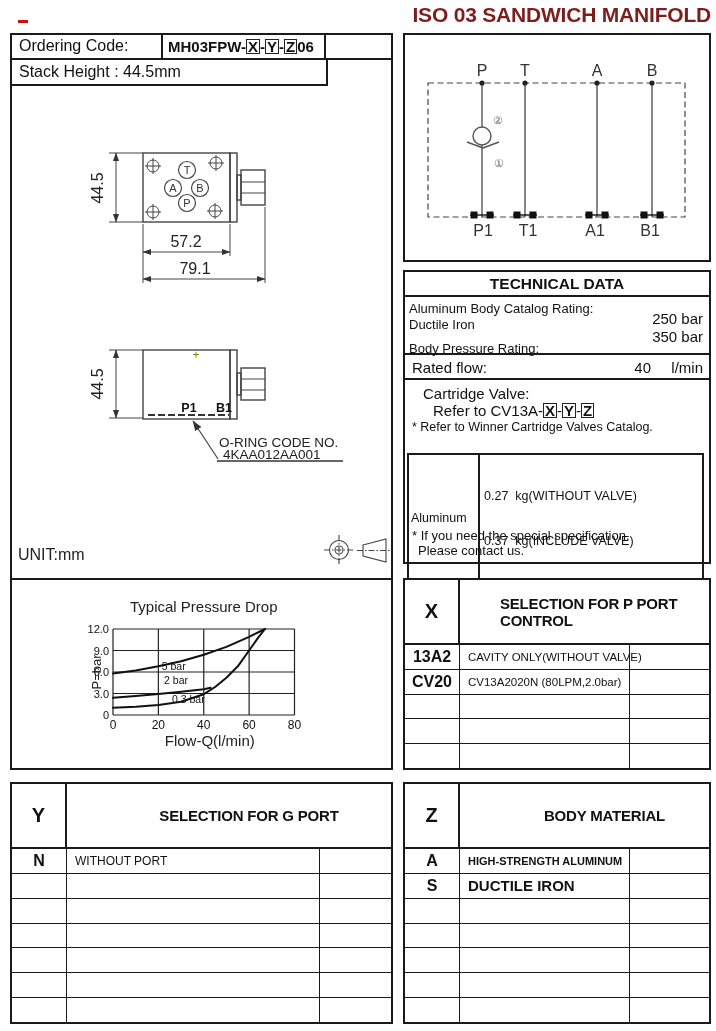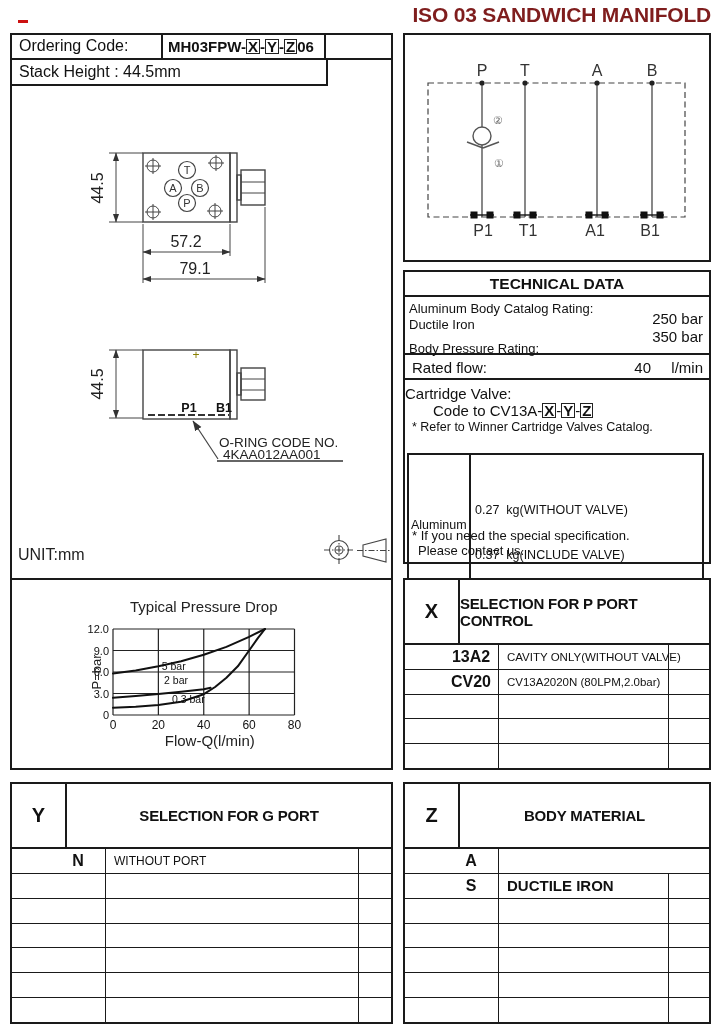--- a/index.html
+++ b/index.html
@@ -27,37 +27,37 @@
 
   
   .tech-header { position:absolute; left:0; top:0; width:100%; height:25px; border-bottom:2px solid #1a1a1a; box-sizing:border-box; text-align:center; font-weight:bold; font-size:15.5px; padding-top:3px; }
   .tech-b1 { position:absolute; left:0; top:25px; width:100%; height:58px; border-bottom:2px solid #1a1a1a; box-sizing:border-box; }
   .tb1-l { position:absolute; left:4px; font-size:13px; white-space:nowrap; }
   .tb1-v { position:absolute; right:6px; font-size:15px; white-space:nowrap; }
   .tech-b2 { position:absolute; left:0; top:83px; width:100%; height:25px; border-bottom:2px solid #1a1a1a; box-sizing:border-box; }
   .rf-label { position:absolute; left:7px; top:4px; font-size:15px; }
   .rf-num { position:absolute; right:58px; top:4px; font-size:15px; }
   .rf-unit { position:absolute; right:6px; top:4px; font-size:15px; }
-  .cart-1 { position:absolute; left:0; top:113px; font-size:15px; }
+  .cart-1 { position:absolute; left:18px; top:113px; font-size:15px; }
   .cart-2 { position:absolute; left:28px; top:130px; font-size:15px; white-space:nowrap; }
   .cart-note { position:absolute; left:7px; top:148px; font-size:12.5px; white-space:nowrap; }
   .wt { position:absolute; left:2px; top:181px; width:297px; border:2px solid #1a1a1a; box-sizing:border-box; }
   .wt-row { display:flex; min-height:34px; }
   .wt-row + .wt-row { border-top:2px solid #1a1a1a; }
-  .wt-mat { width:62px; border-right:2px solid #1a1a1a; box-sizing:border-box; display:flex; align-items:center; padding-left:2px; font-size:12.5px; }
-  .wt-vals { flex:1; padding:18px 0 2px 4px; font-size:12.5px; line-height:15px; white-space:pre; }
+  .wt-mat { width:71px; border-right:2px solid #1a1a1a; box-sizing:border-box; display:flex; align-items:center; padding-left:2px; font-size:12.5px; }
+  .wt-vals { flex:1; padding:4px 0 2px 4px; font-size:12.5px; line-height:15px; white-space:pre; }
   .tech-fn { position:absolute; left:7px; top:256px; font-size:13px; line-height:15px; }
   .tech-fn .fn2 { padding-left:6px; }
 
   
   .sel { display:flex; flex-direction:column; }
   .sel-header { height:65px; border-bottom:2px solid #1a1a1a; box-sizing:border-box; display:flex; flex:none; }
   .sel-code { width:55px; border-right:2px solid #1a1a1a; box-sizing:border-box; display:flex; align-items:center; justify-content:center; font-size:20px; font-weight:bold; }
-  .sel-title { flex:1; display:flex; align-items:center; justify-content:center; font-size:15px; font-weight:bold; letter-spacing:-0.2px; }
-  .sel-row { flex:1; display:flex; border-bottom:1.5px solid #1a1a1a; box-sizing:border-box;padding-left:39px; }
+  .sel-title { flex:1; display:flex; align-items:center; justify-content:center; font-size:15px; font-weight:bold; letter-spacing:-0.2px;margin-left:40px; }
+  .sel-row { flex:1; display:flex; border-bottom:1.5px solid #1a1a1a; box-sizing:border-box; }
   .sel-row:last-child { border-bottom:none; }
   .sr-code { width:55px; border-right:1.5px solid #1a1a1a; box-sizing:border-box; display:flex; align-items:center; justify-content:center; font-size:16px; font-weight:bold; }
   .sr-desc { border-right:1.5px solid #1a1a1a; box-sizing:border-box; display:flex; align-items:center; padding-left:8px; font-size:11px; white-space:nowrap; }
   .x-desc, .z-desc { width:170px; }
   .y-desc { width:253px; }
   .sr-extra { flex:1; }
   .d-plain { font-size:11.5px; }
   .d-bold-sm { font-size:11px; font-weight:bold; }
   .d-bold-lg { font-size:15px; font-weight:bold; }
   .d-md { font-size:12px; }
@@ -259,21 +259,21 @@
       <div class="tb1-v" style="top:31px;">350 bar</div>
     </div>
 
     <div class="tech-b2">
       <div class="rf-label">Rated flow:</div>
       <div class="rf-num">40</div>
       <div class="rf-unit">l/min</div>
     </div>
 
     <div class="cart-1">Cartridge Valve:</div>
-    <div class="cart-2"><span>Code to CV13A-</span><span class="boxed">X</span><span>-</span><span class="boxed">Y</span><span>-</span><span class="boxed">Z</span></div>
+    <div class="cart-2"><span>Refer to CV13A-</span><span class="boxed">X</span><span>-</span><span class="boxed">Y</span><span>-</span><span class="boxed">Z</span></div>
     <div class="cart-note">* Refer to Winner Cartridge Valves Catalog.</div>
 
     <div class="wt">
       <div class="wt-row">
         <div class="wt-mat">Aluminum</div>
         <div class="wt-vals">
           <div>0.27  kg(WITHOUT VALVE)</div>
           <div>0.37  kg(INCLUDE VALVE)</div>
         </div>
       </div>
@@ -400,20 +400,21 @@
       </div>
   </div>
 
   <div class="panel sel" style="left:403px; top:782px; width:308px; height:242px;">
     <div class="sel-header">
       <div class="sel-code">Z</div>
       <div class="sel-title">BODY MATERIAL</div>
     </div>
     <div class="sel-row">
         <div class="sr-code">A</div>
+        <div class="sr-desc z-desc d-bold-sm">HIGH-STRENGTH ALUMINUM</div>
         <div class="sr-extra"></div>
       </div>
     <div class="sel-row">
         <div class="sr-code">S</div>
         <div class="sr-desc z-desc d-bold-lg">DUCTILE IRON</div>
         <div class="sr-extra"></div>
       </div>
     <div class="sel-row">
         <div class="sr-code"></div>
         <div class="sr-desc z-desc"></div>

